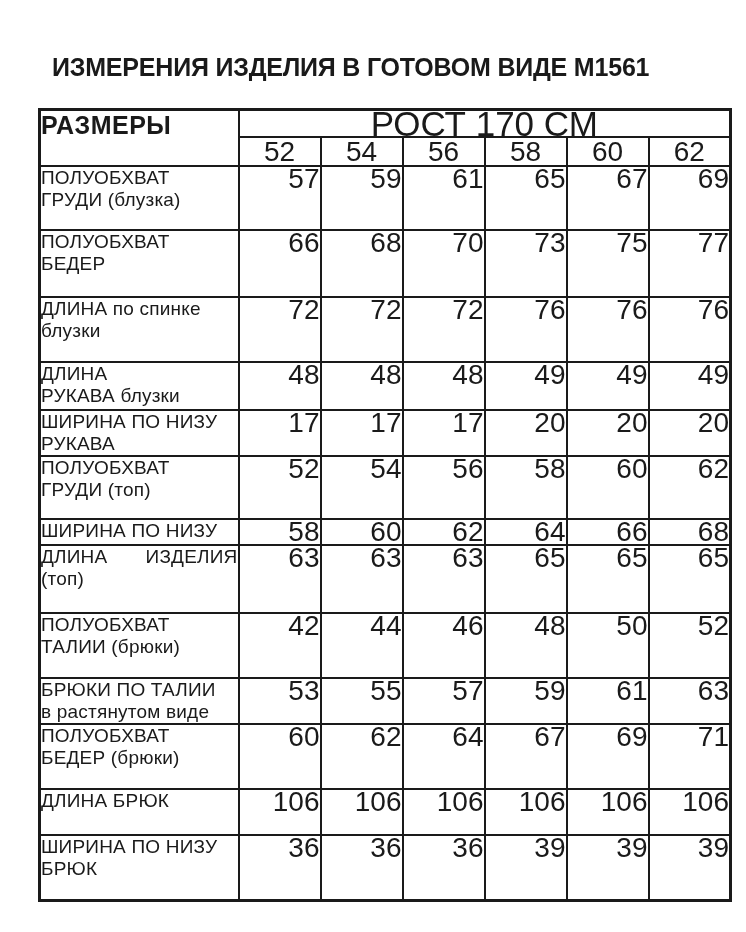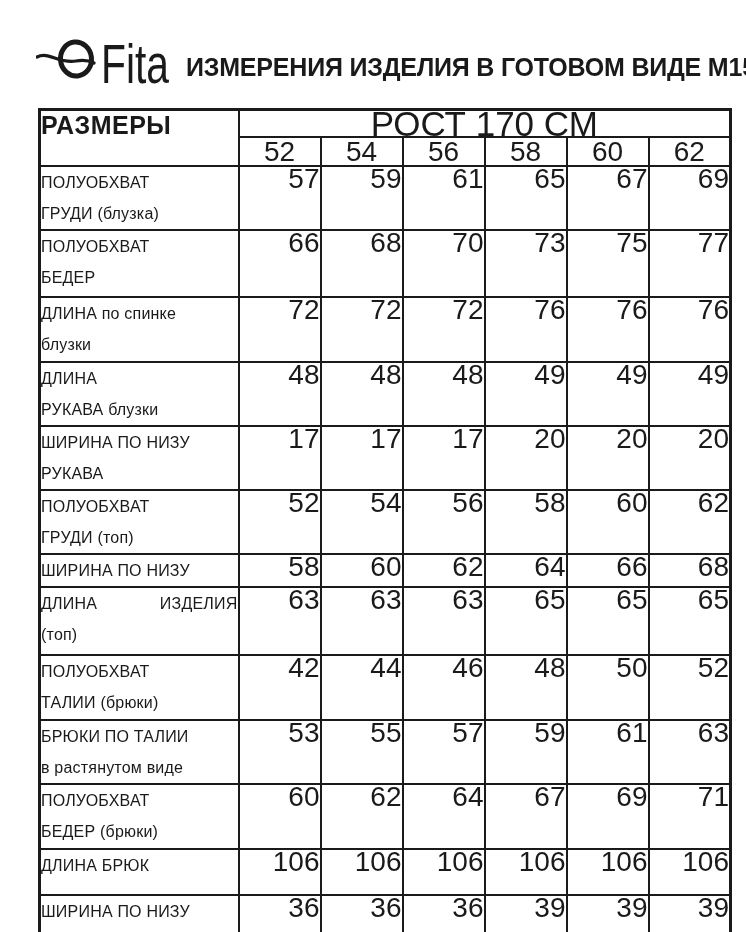--- a/index.html
+++ b/index.html
@@ -75,22 +75,22 @@
     font-size: 28px;
     font-weight: normal;
     text-align: center;
     line-height: 27px;
     padding-top: 1px;
   }
   thead tr:nth-child(1) { height: 26px; }
   thead tr:nth-child(2) { height: 29px; }
 
   td.label {
-    font-size: 16px;
-    line-height: 31px;
+    font-size: 19px;
+    line-height: 22px;
     text-align: left;
     padding: 2px 4px 0 6px;
     white-space: pre-line;
     letter-spacing: 0.2px;
   }
   td.val {
     font-size: 28px;
     line-height: 24px;
     text-align: right;
     padding: 2px 6px 0 0;
@@ -114,27 +114,20 @@
   
   tbody tr:nth-child(8) td.label { text-align: justify; text-align-last: justify; }
   tbody tr:nth-child(8) td.label::after { content: ""; display: inline-block; width: 0; }
 </style>
 </head>
 <body>
 
 <div class="page">
 
   <div class="header">
-    <div class="logo">
-      <svg width="134" height="64" viewBox="0 0 134 64">
-        <ellipse cx="40" cy="27" rx="15.5" ry="17" fill="none" stroke="#1a1a1a" stroke-width="5" transform="rotate(-6 40 27)"></ellipse>
-        <path d="M 1,25 C 13,19 22,32 40,29 C 49,27.5 54,29 58,31" fill="none" stroke="#1a1a1a" stroke-width="3.2" stroke-linecap="round"></path>
-        <text x="65" y="51" font-size="56" font-weight="400" fill="#1a1a1a" textLength="68" lengthAdjust="spacingAndGlyphs" font-family="Liberation Sans, DejaVu Sans, sans-serif">Fita</text>
-      </svg>
-    </div>
     <h1 class="title">ИЗМЕРЕНИЯ ИЗДЕЛИЯ В ГОТОВОМ ВИДЕ М1561</h1>
   </div>
 
   <table class="size-chart">
     <colgroup>
       <col class="c-label">
       <col class="c-size">
         <col class="c-size">
         <col class="c-size">
       <col class="c-size">

